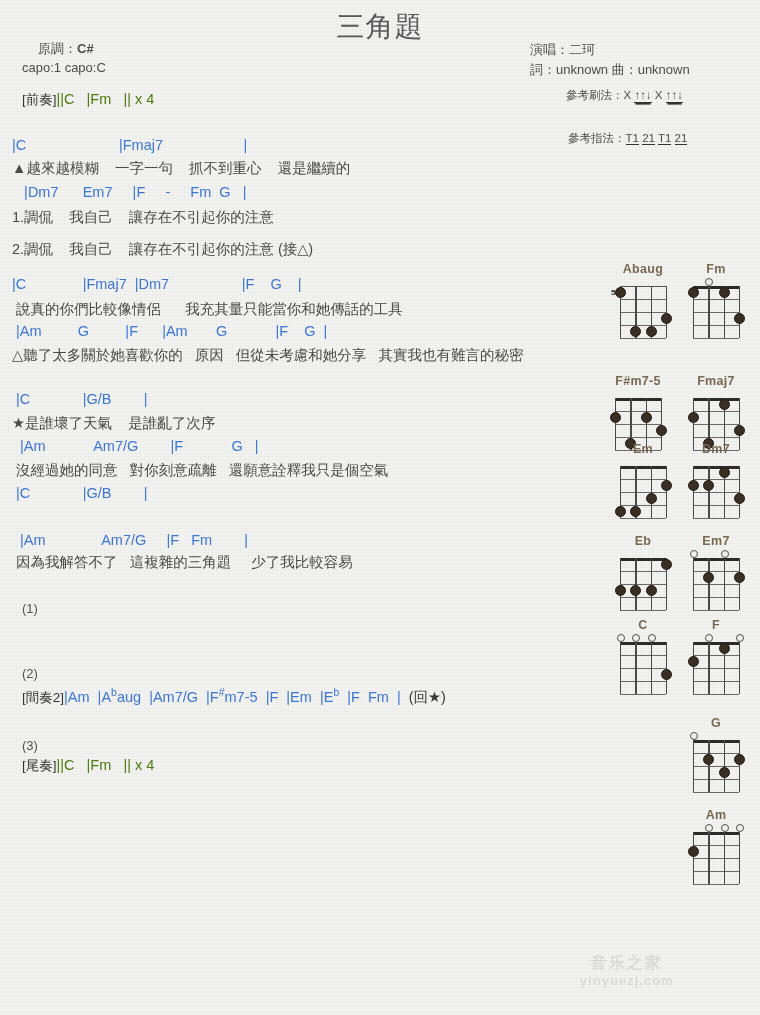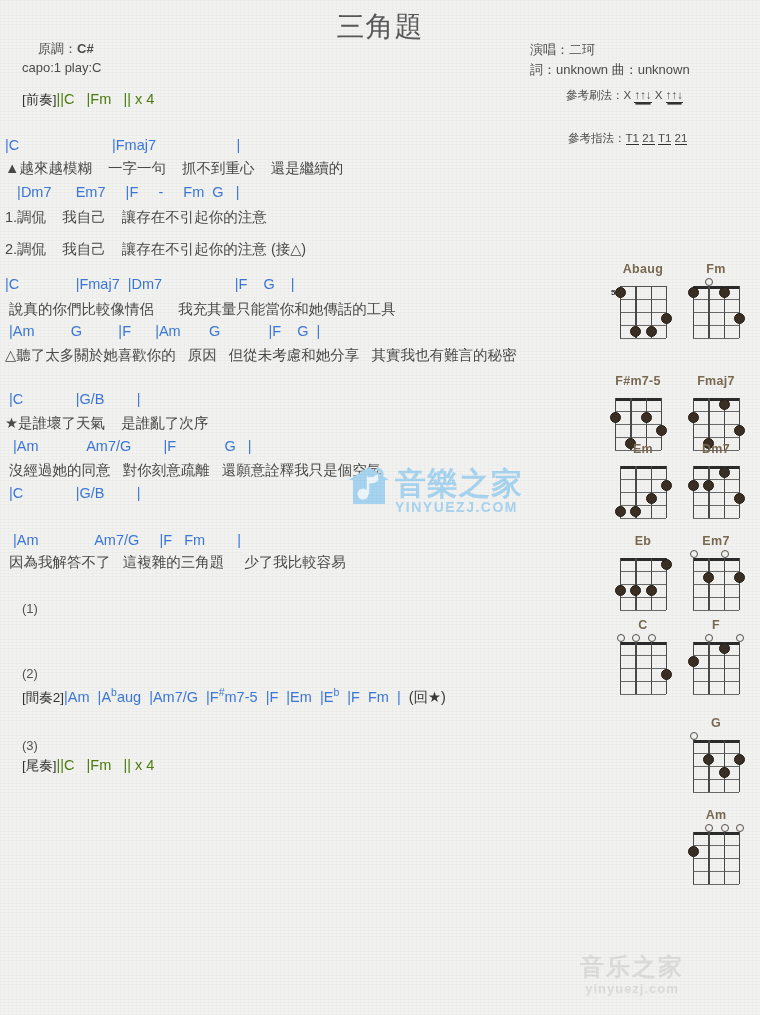--- a/index.html
+++ b/index.html
@@ -32,21 +32,21 @@
   .meta-credit{left:530px;top:61px;}
 
   .ref{position:absolute;font-size:11.5px;color:#4d4d4d;white-space:nowrap;}
   .ref-strum{left:566px;top:88px;}
   .ref-finger{left:568px;top:131px;}
   .udl{border-bottom:1.6px solid #333;padding-bottom:0px;}
   .udl2{border-bottom:1.6px solid #333;box-shadow:0 3px 0 -1.4px #333;padding-bottom:1px;}
 
   
   .line{
-    position:absolute;left:1px;white-space:pre;font-size:14.5px;
+    position:absolute;left:8px;white-space:pre;font-size:14.5px;
     font-family:"Liberation Sans","DejaVu Sans",sans-serif;
   }
   .chordline{color:#3c78d8;letter-spacing:0px;}
   .lyricline{color:#4a4a4a;}
   .sec{color:#333;font-size:13.5px;}
   .num{color:#555;font-size:13px;}
   .blue{color:#4d7c0f;}
   sup{font-size:.72em;vertical-align:super;line-height:0;}
 
   
@@ -80,35 +80,35 @@
     font-size:31px;font-weight:bold;color:#a7d4f0;letter-spacing:1px;line-height:1;
   }
   .wm-mid .wm-sub{
     font-size:14px;font-weight:bold;color:#a7d4f0;letter-spacing:1.5px;
   }
   .wm-mid-icon{
     position:absolute;left:-48px;top:-4px;width:44px;height:44px;
   }
   .wm-bot{left:580px;top:955px;text-align:center;}
   .wm-bot .wm-text{
-    font-size:24px;font-weight:bold;color:#dcdcdc;letter-spacing:2px;line-height:1;
+    font-size:16px;font-weight:bold;color:#dcdcdc;letter-spacing:2px;line-height:1;
   }
   .wm-bot .wm-sub{
     font-size:13px;font-weight:bold;color:#dcdcdc;letter-spacing:1px;margin-top:2px;
   }
 </style>
 </head>
 <body>
 
 <div id="sheet">
 
   <div class="title">三角題</div>
 
   <div class="meta meta-key"><span>原調：</span><b>C#</b></div>
-  <div class="meta meta-capo">capo:1 play:C</div>
+  <div class="meta meta-capo">capo:1 capo:C</div>
   <div class="meta meta-singer"><span>演唱：</span><span>二珂</span></div>
   <div class="meta meta-credit">詞：unknown   曲：unknown</div>
 
   <div class="ref ref-strum"><span>參考刷法：</span><span>X <span class="udl2">↑↑↓</span> X <span class="udl2">↑↑↓</span></span></div>
   <div class="ref ref-finger"><span>參考指法：</span><span><span class="udl">T1</span> <span class="udl">21</span> <span class="udl">T1</span> <span class="udl">21</span></span></div>
 
   <div class="line" style="left:22px;top:91px;"><span class="sec">[前奏]</span><span class="blue">||C   |Fm   || x 4</span></div>
 
   <div class="line chordline" style="top:137px;"> |C                       |Fmaj7                    |</div>
   <div class="line lyricline" style="top:159px;"> ▲越來越模糊    一字一句    抓不到重心    還是繼續的</div>
@@ -368,30 +368,20 @@
           <div class="dg-fret" style="top: 52px;"></div>
           <div class="dg-string" style="left: 0px;"></div>
           <div class="dg-string" style="left: 15.3333px;"></div>
           <div class="dg-string" style="left: 30.6667px;"></div>
           <div class="dg-string" style="left: 46px;"></div>
           <div class="dg-dot" style="left: -5px; top: 14px;"></div>
         </div>
       </div>
     </div>
 
-  <div class="wm wm-mid">
-    <svg class="wm-mid-icon" viewBox="0 0 44 44">
-      <path d="M22 3 L42 16 L38 16 L38 40 L6 40 L6 16 L2 16 Z" fill="#a7d4f0"></path>
-      <circle cx="16" cy="30" r="5.5" fill="#eef6fb"></circle>
-      <path d="M21 14 L21 30 M21 14 C26 15 29 13 30 11 L30 16 C28 18 25 19 21 18 Z" stroke="#eef6fb" stroke-width="2.4" fill="#eef6fb"></path>
-      <path d="M31 5 C34 6 36 9 35 11" stroke="#a7d4f0" stroke-width="3" fill="none" stroke-linecap="round"></path>
-    </svg>
-    <div class="wm-text">音樂之家</div>
-    <div class="wm-sub">YINYUEZJ.COM</div>
-  </div>
 
   <div class="wm wm-bot">
     <div class="wm-text">音乐之家</div>
     <div class="wm-sub">yinyuezj.com</div>
   </div>
 </div>
 
 <div id="paper-texture"></div>
 
 </body></html>

